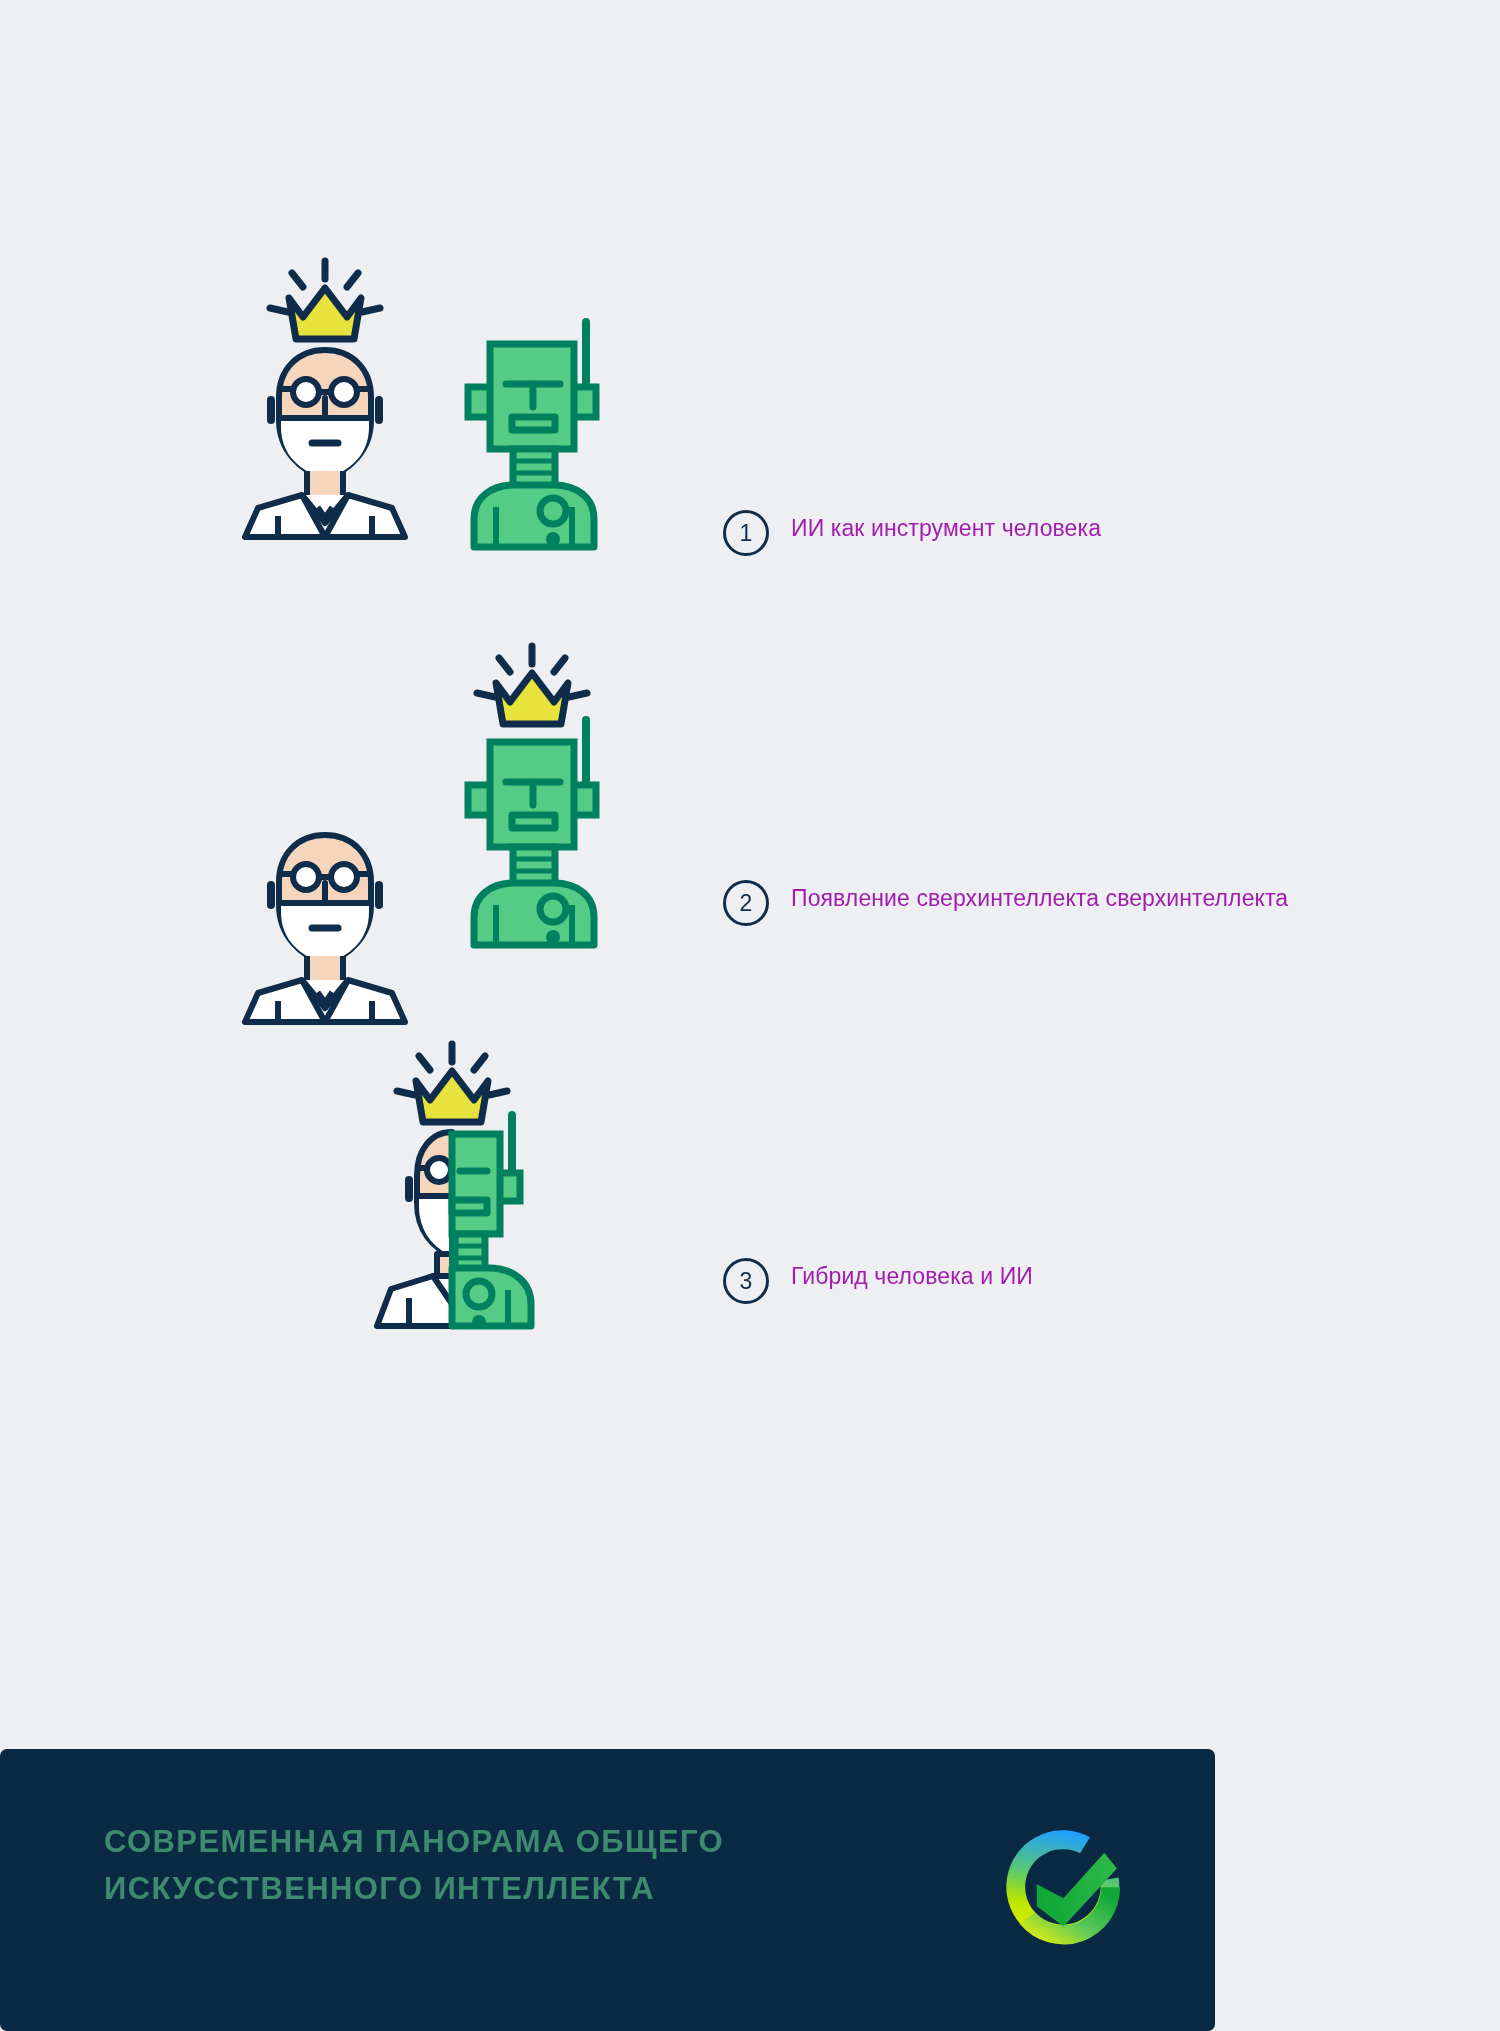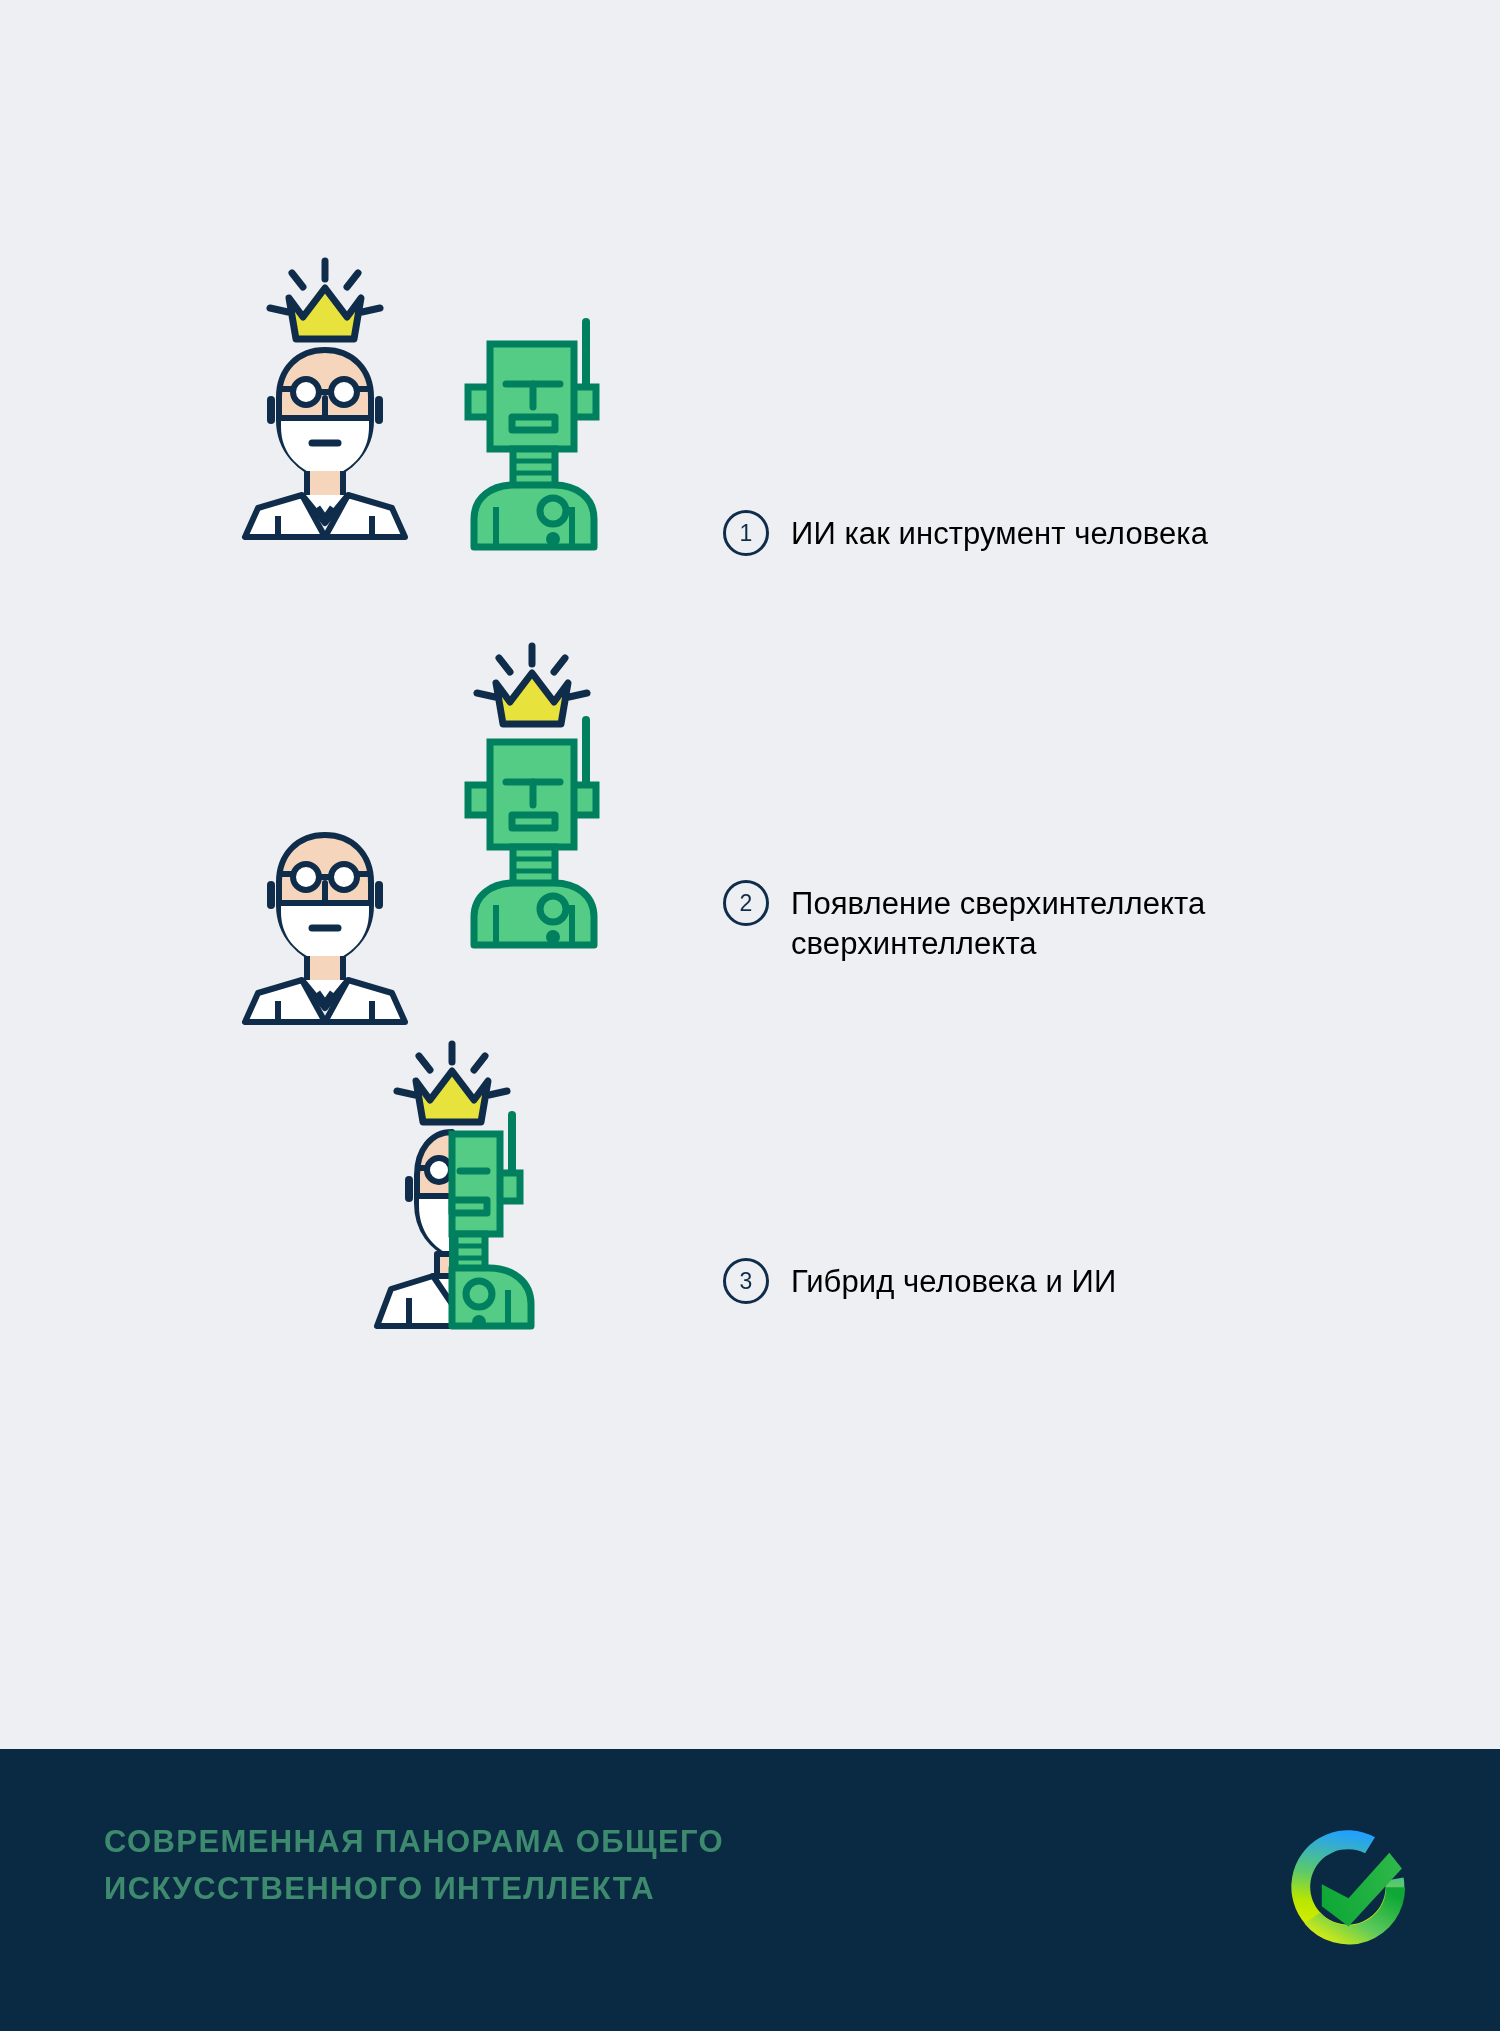--- a/index.html
+++ b/index.html
@@ -19,28 +19,29 @@
   
   .label-group { position:absolute; display:flex; align-items:flex-start; gap:22px; }
   .num-circle {
     width:46px; height:46px; border-radius:50%;
     border:3px solid #0F2D4A;
     display:flex; align-items:center; justify-content:center;
     font-size:23px; color:#0F2D4A; font-weight:400;
     flex:0 0 auto;
   }
   .label-text {
-    font-size:31px; line-height:1.28; color:#000000;
+    font-size:23px; line-height:1.28; color:#a21caf;
     letter-spacing:.1px; padding-top:4px; max-width:520px;
   }
 
   
   .footer {
-    position:absolute; left:0; top:1749px; width:1500px; height:282px;
+    position:absolute; left:0; top:1749px; width:1215px; height:282px;
     background:#0A2A44;
+    border-radius:7px;
   }
   .footer-title {
     position:absolute; left:104px; top:70px;
     font-size:31px; line-height:1.5; letter-spacing:1.4px;
     font-weight:700; color:#3E8A6E; text-transform:uppercase;
     white-space:pre-line;
   }
   .logo { position:absolute; right:73px; top:63px; width:157px; height:157px; }
 </style>
 </head>

